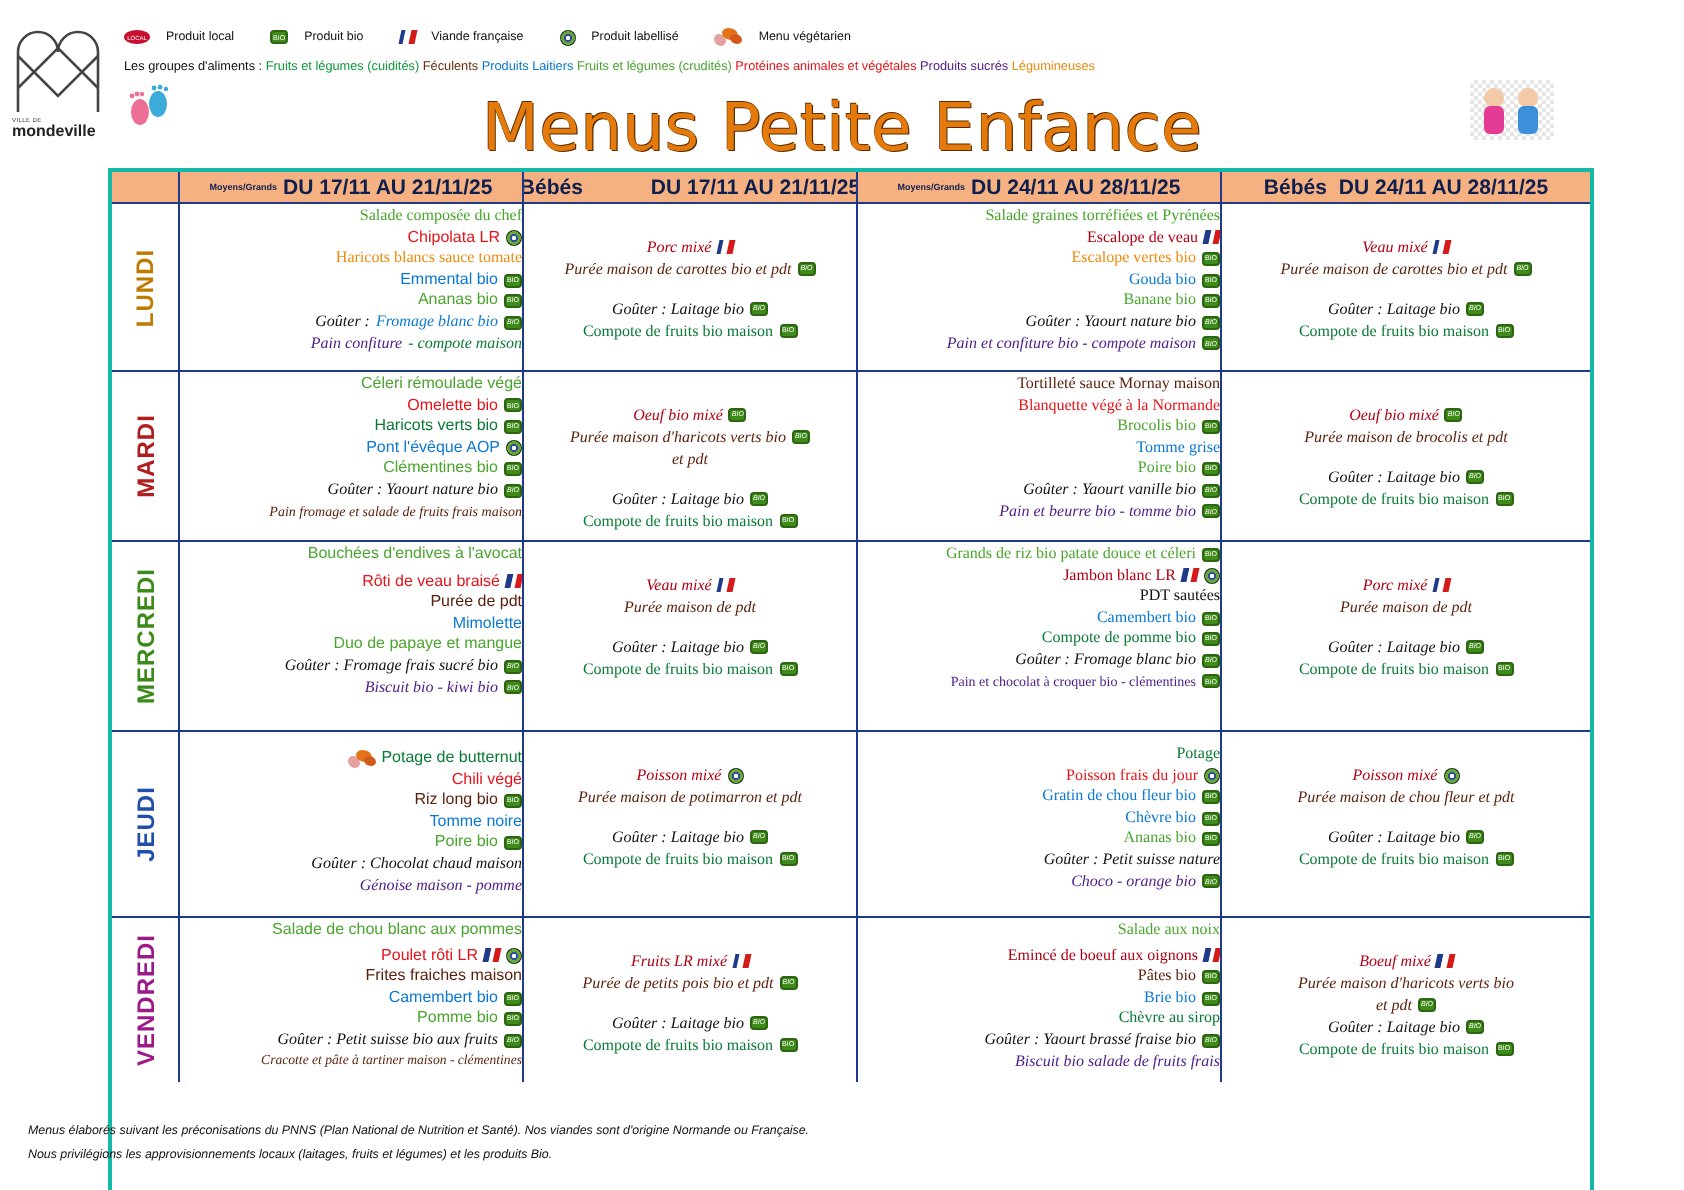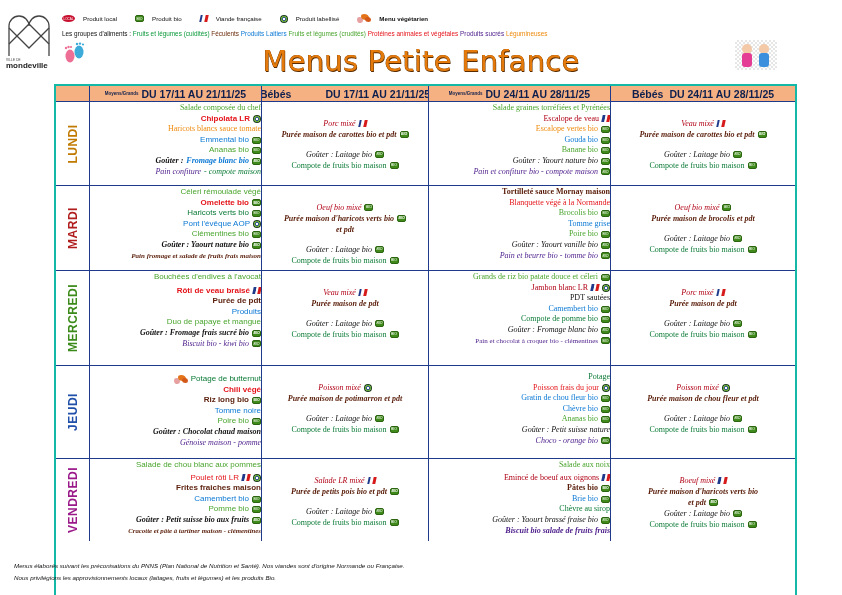--- a/index.html
+++ b/index.html
@@ -20,47 +20,47 @@
   .flag-icon i { position: absolute; top: 0; width: 2.6px; height: 7px; transform: skewX(-12deg); }
   .label-icon { display: inline-block; width: 8px; height: 8px; border-radius: 50%; background: radial-gradient(circle, #fff 18%, #2d4f9e 20%, #2d4f9e 35%, #6aa53b 37%, #6aa53b 60%, #1b3a1b 62%); vertical-align: middle; }
   .veg-icon { display: inline-block; width: 14px; height: 9px; position: relative; vertical-align: middle; }
   .veg-icon b { position: absolute; border-radius: 40% 60% 40% 60%; }
 
   .groups-row { position: absolute; left: 62px; top: 30px; font-family: "Liberation Sans", sans-serif; font-size: 6.4px; white-space: nowrap; }
 
   .feet { position: absolute; left: 63px; top: 42px; width: 24px; height: 22px; }
   .babies { position: absolute; left: 735px; top: 40px; width: 42px; height: 30px; background-image: linear-gradient(45deg, #e6e6e6 25%, transparent 25%, transparent 75%, #e6e6e6 75%), linear-gradient(45deg, #e6e6e6 25%, transparent 25%, transparent 75%, #e6e6e6 75%); background-size: 4px 4px; background-position: 0 0, 2px 2px; }
 
-  .title { position: absolute; left: 0; width: 842px; top: 44px; text-align: center; font-family: "DejaVu Sans", sans-serif; font-size: 29px; color: #e47a0c; letter-spacing: 0.2px; text-shadow: 0.6px 0.6px 0 #5a2c00, -0.3px -0.3px 0 #5a2c00; }
+  .title { position: absolute; left: 0; width: 842px; top: 44px; text-align: center; font-family: "DejaVu Sans", sans-serif; font-size: 33px; color: #e47a0c; letter-spacing: 0.2px; text-shadow: 0.6px 0.6px 0 #5a2c00, -0.3px -0.3px 0 #5a2c00; }
 
   .grid { position: absolute; left: 54px; top: 84px; width: 743px; height: 555px; border: 2px solid #14b8a6; display: grid;
           grid-template-columns: 34px 172px 167px 182px 184px; grid-template-rows: 16px 84px 85px 95px 93px 82px; }
   .cell { border-right: 1.5px solid #1f3a8a; border-bottom: 1.5px solid #1f3a8a; overflow: hidden; }
   .hdr { background: #f6b183; display: flex; align-items: center; justify-content: center; font-family: "Liberation Sans", sans-serif; font-weight: bold; color: #0e1f4d; font-size: 10.5px; white-space: nowrap; }
   .hdr .small { font-size: 4.5px; margin-right: 3px; font-weight: bold; }
   .hdr .bebes { margin-right: 34px; }
   .hdr .bebes2 { margin-right: 6px; }
   .daycell { display: flex; align-items: center; justify-content: center; }
   .daycell span { transform: rotate(-90deg); font-family: "Liberation Sans", sans-serif; font-weight: bold; font-size: 12px; white-space: nowrap; letter-spacing: 0.5px; }
 
   .menu { display: flex; flex-direction: column; align-items: flex-end; padding-top: 1px; font-size: 8px; line-height: 10.6px; text-align: center; }
   .menu .ln { white-space: nowrap; display: flex; align-items: center; gap: 3px; justify-content: center; }
   .baby { display: flex; flex-direction: column; padding-top: 16px; font-size: 8px; line-height: 11px; text-align: center; }
   .baby .ln { white-space: nowrap; display: flex; align-items: center; gap: 3px; justify-content: center; }
   .baby .gap { height: 9px; }
   .it { font-style: italic; }
-  .b { font-weight: bold; }
+  .b { font-weight: normal; }
   .sans { font-family: "Liberation Sans", sans-serif; }
 
   .footer { position: absolute; left: 14px; top: 560px; font-family: "Liberation Sans", sans-serif; font-style: italic; font-size: 6.2px; color: #111; line-height: 12px; }
 
   .c-green { color: #4aa52e; }
   .c-dkgreen { color: #0b7a36; }
   .c-red { color: #e4141a; }
-  .c-brown { color: #5a1e0a; font-weight: bold; }
+  .c-brown { color: #5a1e0a; }
   .c-blue { color: #0a78d4; }
   .c-purple { color: #4b1c8a; }
   .c-orange { color: #ee8a0c; }
   .c-black { color: #111; }
   .c-darkred { color: #b00014; }
 </style>
 </head>
 <body>
 
 <div class="logo">
@@ -359,21 +359,21 @@
     <div class="ln c-green sans">Bouchées d'endives à l'avocat</div>
     <div class="ln c-red b sans" style="margin-top:3px">
         <span>Rôti de veau braisé</span>
         <span class="flag-icon">
           <i style="left:0;background:#1f3a8a"></i>
           <i style="left:2.6px;background:#fff"></i>
           <i style="left:5.2px;background:#d61a1a"></i>
         </span>
       </div>
     <div class="ln c-brown sans">Purée de pdt</div>
-    <div class="ln c-blue sans">Produits</div>
+    <div class="ln c-blue sans">Mimolette</div>
     <div class="ln c-green sans">Duo de papaye et mangue</div>
     <div class="ln it b c-black">
         <span>Goûter : Fromage frais sucré bio</span>
         <span class="badge-bio">BIO</span>
       </div>
     <div class="ln it c-purple">
         <span>Biscuit bio - kiwi bio</span>
         <span class="badge-bio">BIO</span>
       </div>
   </div>
@@ -556,21 +556,21 @@
         <span class="badge-bio">BIO</span>
       </div>
     <div class="ln it b c-black">
         <span>Goûter : Petit suisse bio aux fruits</span>
         <span class="badge-bio">BIO</span>
       </div>
     <div class="ln it c-brown" style="font-size:6.8px">Cracotte et pâte à tartiner maison - clémentines</div>
   </div>
   <div class="cell baby" style="border-bottom:none">
     <div class="ln it c-darkred">
-        <span>Salade LR mixé</span>
+        <span>Fruits LR mixé</span>
         <span class="flag-icon">
           <i style="left:0;background:#1f3a8a"></i>
           <i style="left:2.6px;background:#fff"></i>
           <i style="left:5.2px;background:#d61a1a"></i>
         </span>
       </div>
     <div class="ln it c-brown">
         <span>Purée de petits pois bio et pdt</span>
         <span class="badge-bio">BIO</span>
       </div>

